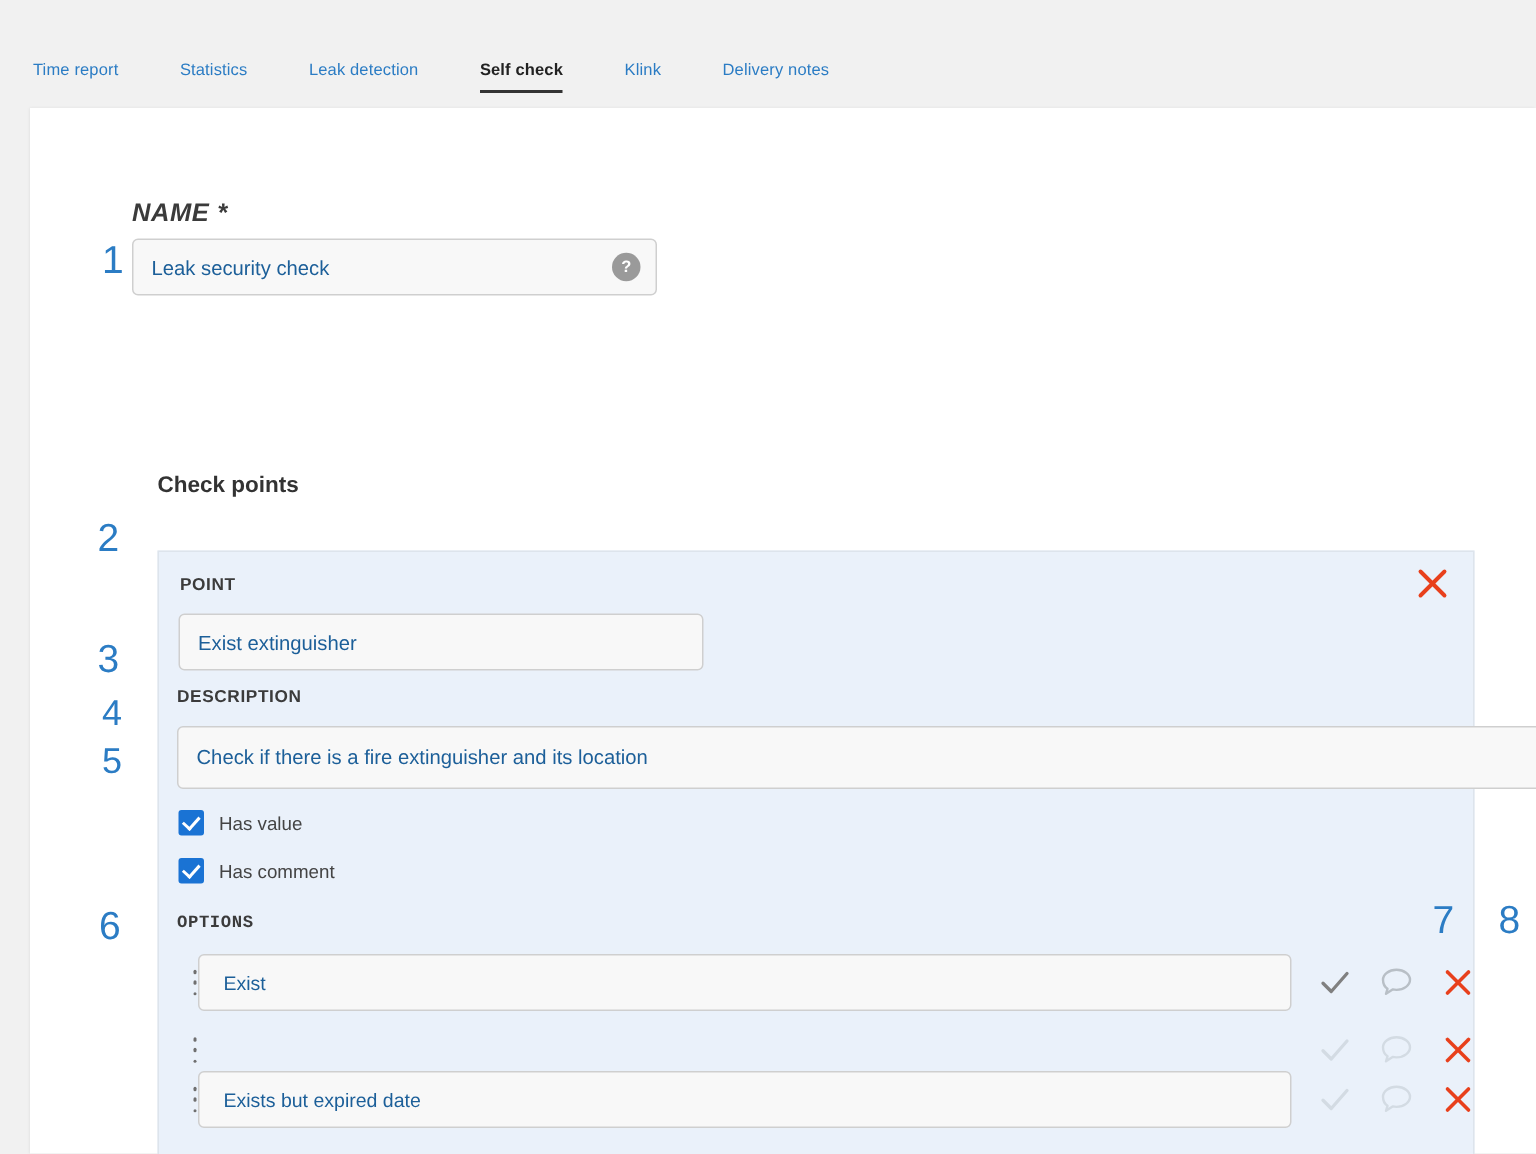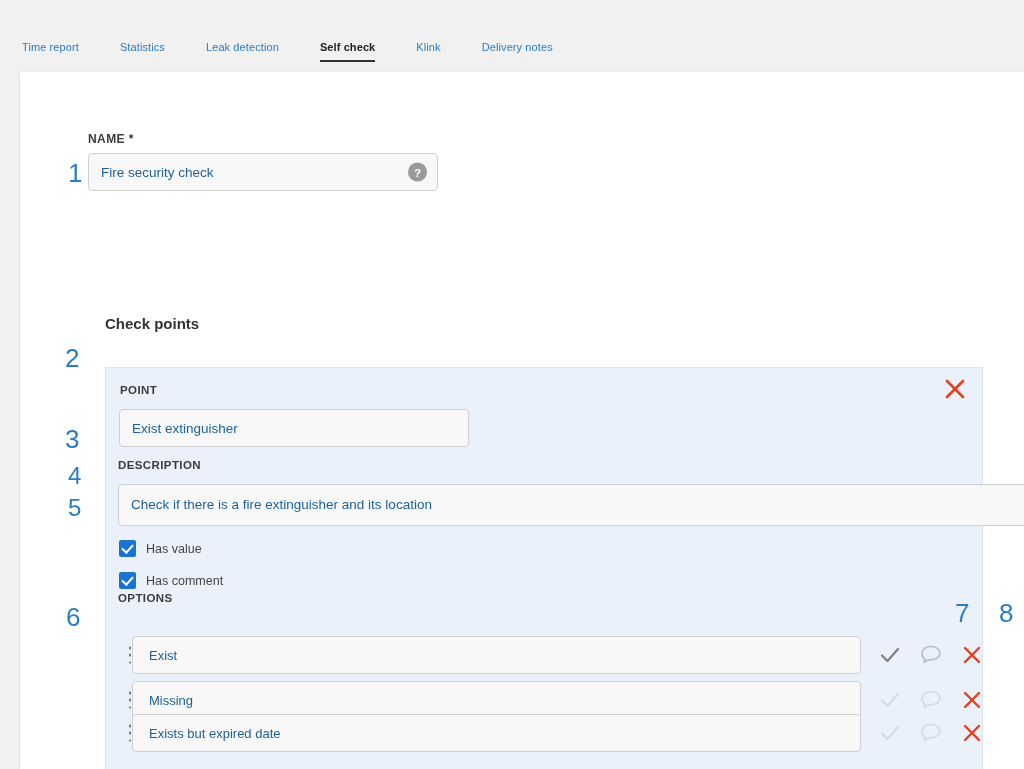--- a/index.html
+++ b/index.html
@@ -49,25 +49,26 @@
     position: absolute;
     left: 20px; top: 72px;
     width: 1004px; height: 697px;
     background: #ffffff;
     box-shadow: -1px 0 2px rgba(0,0,0,0.07);
   }
 
   
   #name-block { position: absolute; left: 68px; top: 60px; }
   .field-label {
-    font-size: 12px;
+    font-size: 17px;
     font-weight: bold;
     color: #3b3b3b;
     letter-spacing: 0.4px;
     margin-bottom: 7px;
+    font-style: italic;
   }
   .txt-input {
     height: 38px;
     background: #f8f8f8;
     border: 1px solid #cfcfcf;
     border-radius: 4px;
     color: #1c5f99;
     font-size: 13.5px;
     font-family: "Liberation Sans", sans-serif;
     padding: 0 12px;
@@ -192,21 +193,21 @@
     border-width: 0 2px 2px 0;
     transform: rotate(42deg);
   }
   .cblabel {
     margin-left: 10px;
     font-size: 12.5px;
     color: #444;
   }
 
   
-  #options-label { left: 12px; top: 224px; }
+  #options-label { left: 12px; top: 241px; font-family: Liberation Mono, monospace; }
   #opt-head-7 { position: absolute; left: 849px; top: 232px; }
   #opt-head-8 { position: absolute; left: 893px; top: 232px; }
 
   .opt-row {
     position: absolute;
     left: 20px;
     width: 840px;
     height: 38px;
     display: flex;
     align-items: center;
@@ -268,21 +269,21 @@
   <div class="tab">Delivery notes</div>
 </div>
 
 <div id="card">
 
   <div class="marker" style="left:48px; top:88px;">1</div>
 
   <div id="name-block">
     <div class="field-label">NAME *</div>
     <div class="txt-input" id="name-input">
-      <span>Fire security check</span>
+      <span>Leak security check</span>
       <span id="help-icon">?</span>
     </div>
   </div>
 
   <div id="checkpoints-title">Check points</div>
 
   <div class="marker" style="left:45px; top:273px;">2</div>
   <div class="marker" style="left:45px; top:354px;">3</div>
   <div class="marker" style="left:48px; top:392px; font-size:24px;">4</div>
   <div class="marker" style="left:48px; top:424px; font-size:24px;">5</div>
@@ -357,23 +358,20 @@
         </span>
       </span>
     </div>
 
     <div class="opt-row" id="opt-row-1">
       <span class="drag-handle">
           <span></span>
           <span></span>
           <span></span>
         </span>
-      <span class="opt-input">
-        <span>Missing</span>
-      </span>
       <span class="opt-actions">
         <span class="act">
           <svg width="24" height="24" viewBox="0 0 24 24">
               <polyline points="4,12.5 9.5,18 20,6" fill="none" stroke="#d3dbe3" stroke-width="2.2" stroke-linecap="round" stroke-linejoin="round"></polyline>
             </svg>
         </span>
         <span class="act">
           <svg width="24" height="24" viewBox="0 0 24 24">
               <path d="M12 3.5c5 0 9 3 9 6.7 0 3.7-4 6.7-9 6.7-.9 0-1.8-.1-2.6-.3L5 19.5l1-3.3C4.1 15 3 12.9 3 10.2 3 6.5 7 3.5 12 3.5z" fill="none" stroke="#d3dbe3" stroke-width="1.6" stroke-linejoin="round"></path>
             </svg>

